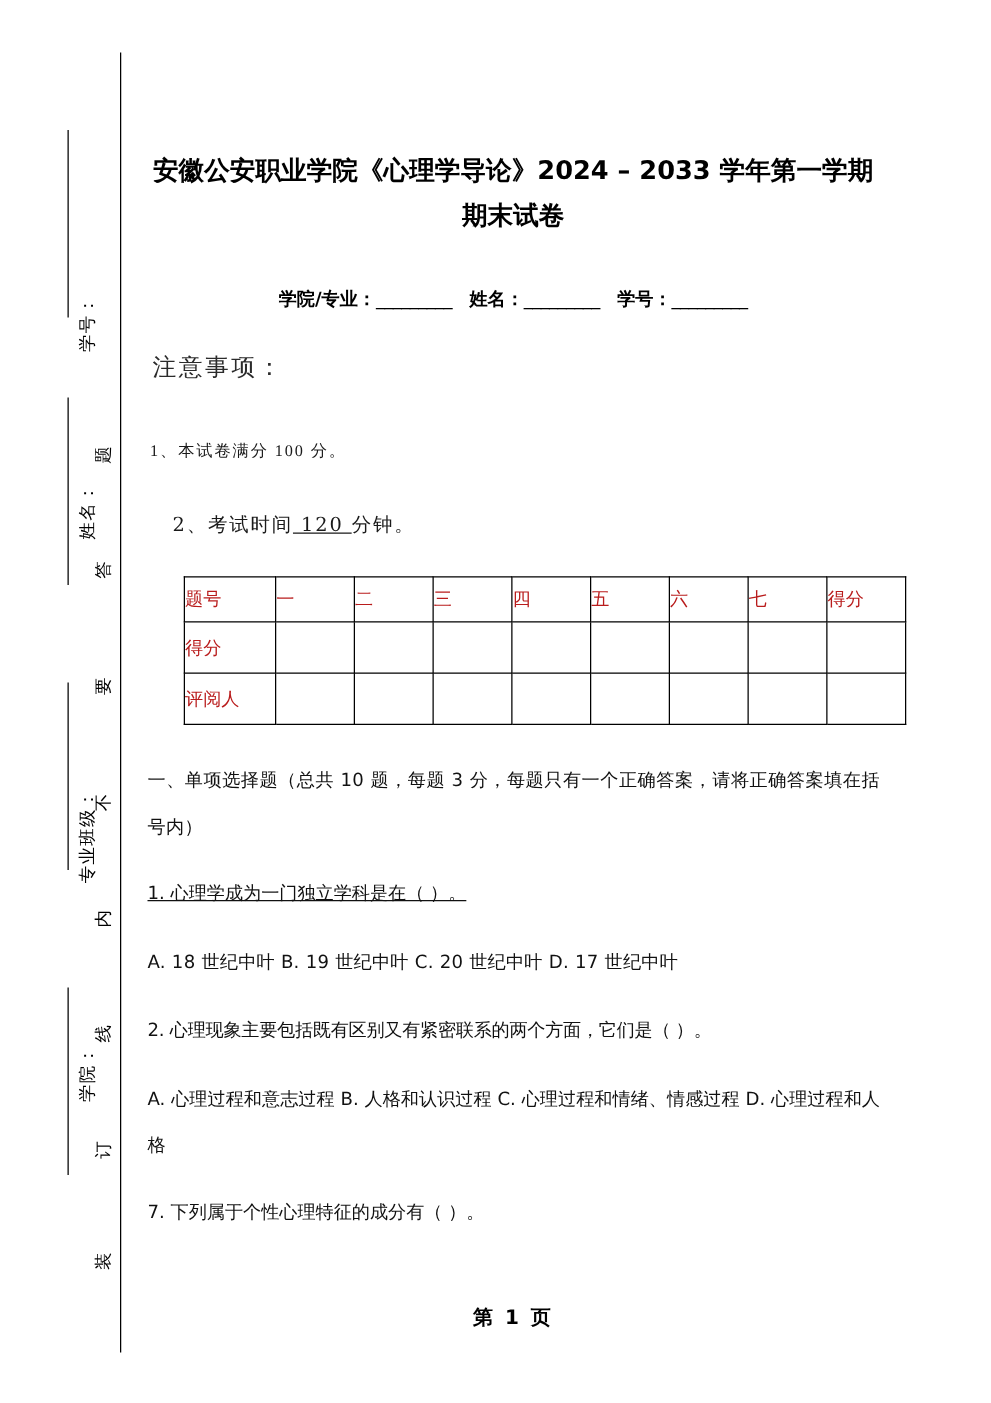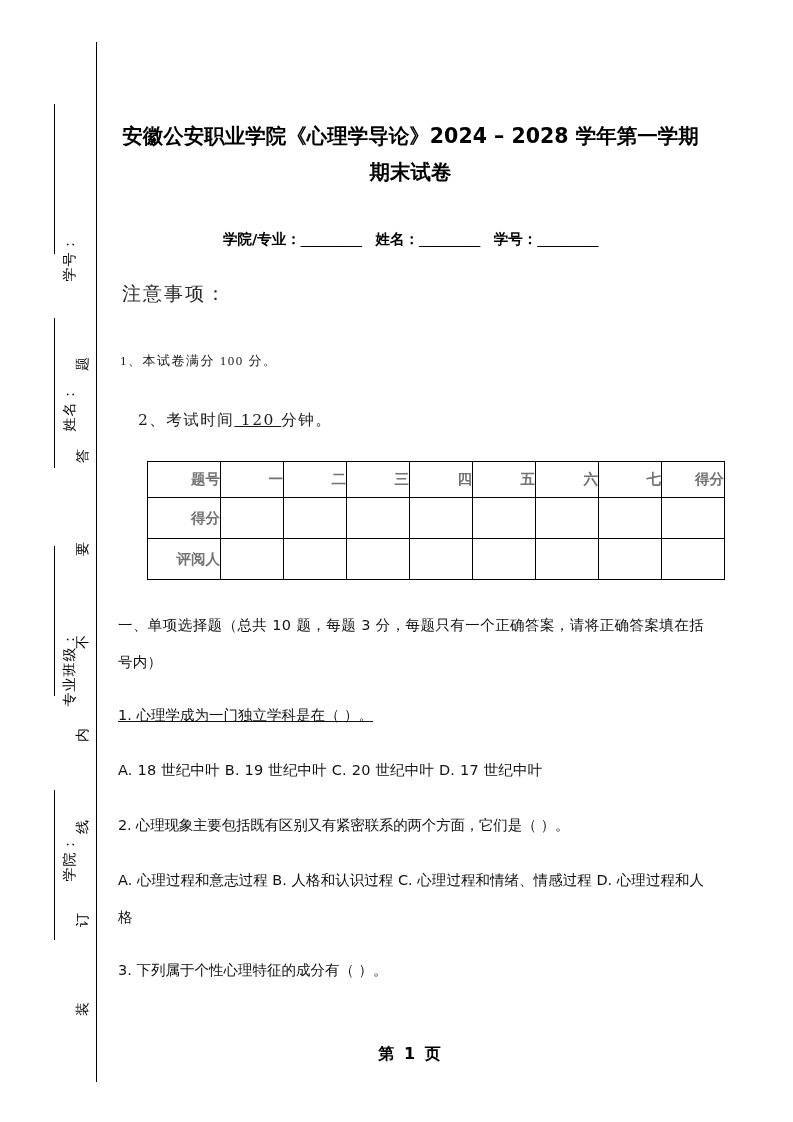--- a/index.html
+++ b/index.html
@@ -146,26 +146,26 @@
     position: absolute;
     left: 29px;
     top: 461px;
     border-collapse: collapse;
     width: 568px;
     table-layout: fixed;
   }
   #score-table td {
     border: 1px solid #000000;
     height: 35px;
-    text-align: right;
+    text-align: left;
     vertical-align: middle;
     font-family: "DejaVu Sans", "Liberation Sans", sans-serif;
     font-size: 14.5px;
-    font-weight: bold;
-    color: #737373;
+    font-weight: normal;
+    color: #b91c1c;
     padding: 0;
   }
   #score-table td.lbl { width: 72px; }
   #score-table td.cell { width: 62px; }
   #score-table tr.tall td { height: 40px; }
 
   
   .qblock {
     position: absolute;
     left: 0;
@@ -221,21 +221,21 @@
     <div class="bind-char" style="top:540px;">要</div>
     <div class="bind-char" style="top:633px;">不</div>
     <div class="bind-char" style="top:726px;">内</div>
     <div class="bind-char" style="top:818px;">线</div>
     <div class="bind-char" style="top:911px;">订</div>
     <div class="bind-char" style="top:1000px;">装</div>
   </div>
 
   <div id="content">
 
-    <div class="doc-title">安徽公安职业学院《心理学导论》2024 – 2028 学年第一学期期末试卷</div>
+    <div class="doc-title">安徽公安职业学院《心理学导论》2024 – 2033 学年第一学期期末试卷</div>
 
     <div class="field-row">
       <span>学院/专业：</span><span class="blank">_________</span><span class="field-gap"></span><span>姓名：</span><span class="blank">_________</span><span class="field-gap"></span><span>学号：</span><span class="blank">_________</span>
     </div>
 
     <div class="notice-head">注意事项：</div>
 
     <div class="notice-1">1、本试卷满分 100 分。</div>
 
     <div class="notice-2">
@@ -283,17 +283,17 @@
     <div class="qblock section-head">一、单项选择题（总共 10 题，每题 3 分，每题只有一个正确答案，请将正确答案填在括号内）</div>
 
     <div class="qblock q1-stem">1. 心理学成为一门独立学科是在（  ）。</div>
 
     <div class="qblock q1-opts">A. 18 世纪中叶   B. 19 世纪中叶   C. 20 世纪中叶   D. 17 世纪中叶</div>
 
     <div class="qblock q2-stem">2. 心理现象主要包括既有区别又有紧密联系的两个方面，它们是（  ）。</div>
 
     <div class="qblock q2-opts">A. 心理过程和意志过程   B. 人格和认识过程   C. 心理过程和情绪、情感过程   D. 心理过程和人格</div>
 
-    <div class="qblock q3-stem">3. 下列属于个性心理特征的成分有（  ）。</div>
+    <div class="qblock q3-stem">7. 下列属于个性心理特征的成分有（  ）。</div>
 
     <div class="footer">第 1 页</div>
   </div>
 </div>
 
 </body></html>

